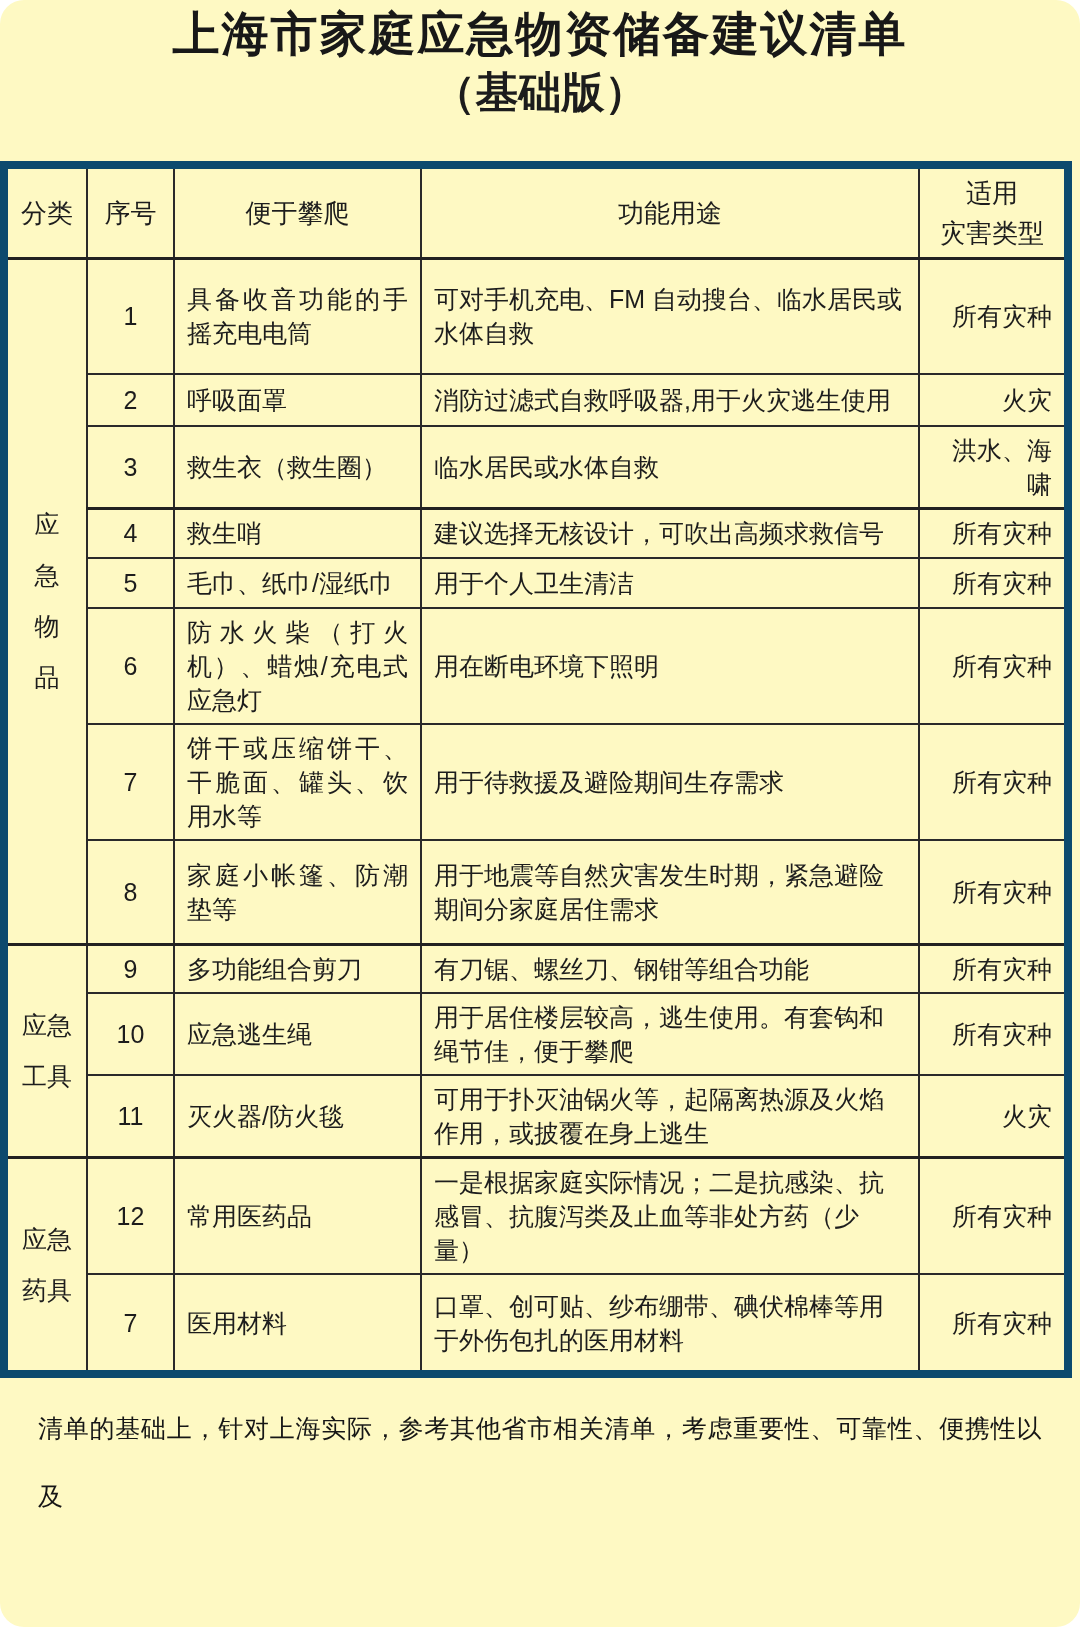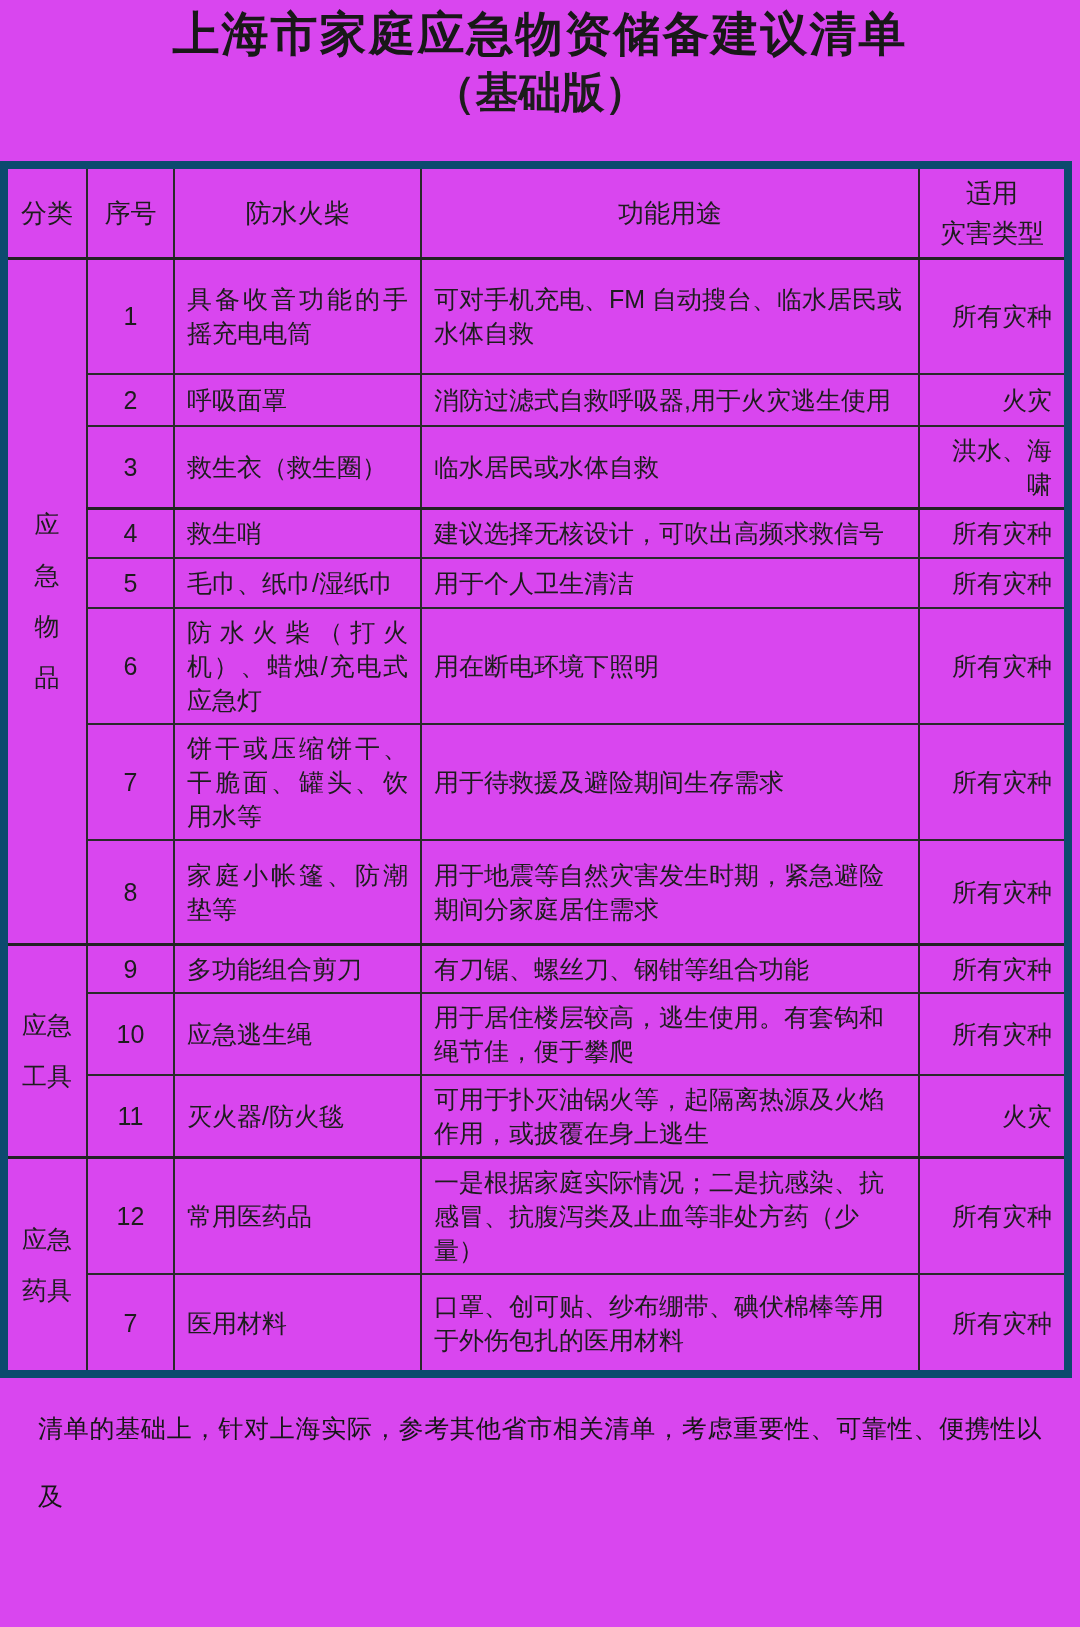--- a/index.html
+++ b/index.html
@@ -4,24 +4,25 @@
 <style>
   html, body {
     margin: 0;
     padding: 0;
     background: #ffffff;
   }
   .page {
     position: relative;
     width: 1080px;
     height: 1627px;
-    background: #d946ef;
+    background: #fef9c3;
     font-family: "Liberation Sans", sans-serif;
     color: #1d1d1d;
     overflow: hidden;
+    border-radius: 24px;
   }
   .doc-title {
     margin: 6px 0 0 0;
     text-align: center;
     font-size: 47px;
     font-weight: 700;
     letter-spacing: 2px;
     color: #181818;
     line-height: 56px;
   }
@@ -109,21 +110,21 @@
       <col style="width:83px">
       <col style="width:87px">
       <col style="width:247px">
       <col style="width:498px">
       <col style="width:149px">
     </colgroup>
     <thead>
       <tr>
         <th>分类</th>
         <th>序号</th>
-        <th>防水火柴</th>
+        <th>便于攀爬</th>
         <th>功能用途</th>
         <th class="hdr-two-line">
           <div>适用</div>
           <div>灾害类型</div>
         </th>
       </tr>
     </thead>
     <tbody>
         <tr style="height: 115px;">
           <td rowspan="8" class="cat-cell">

